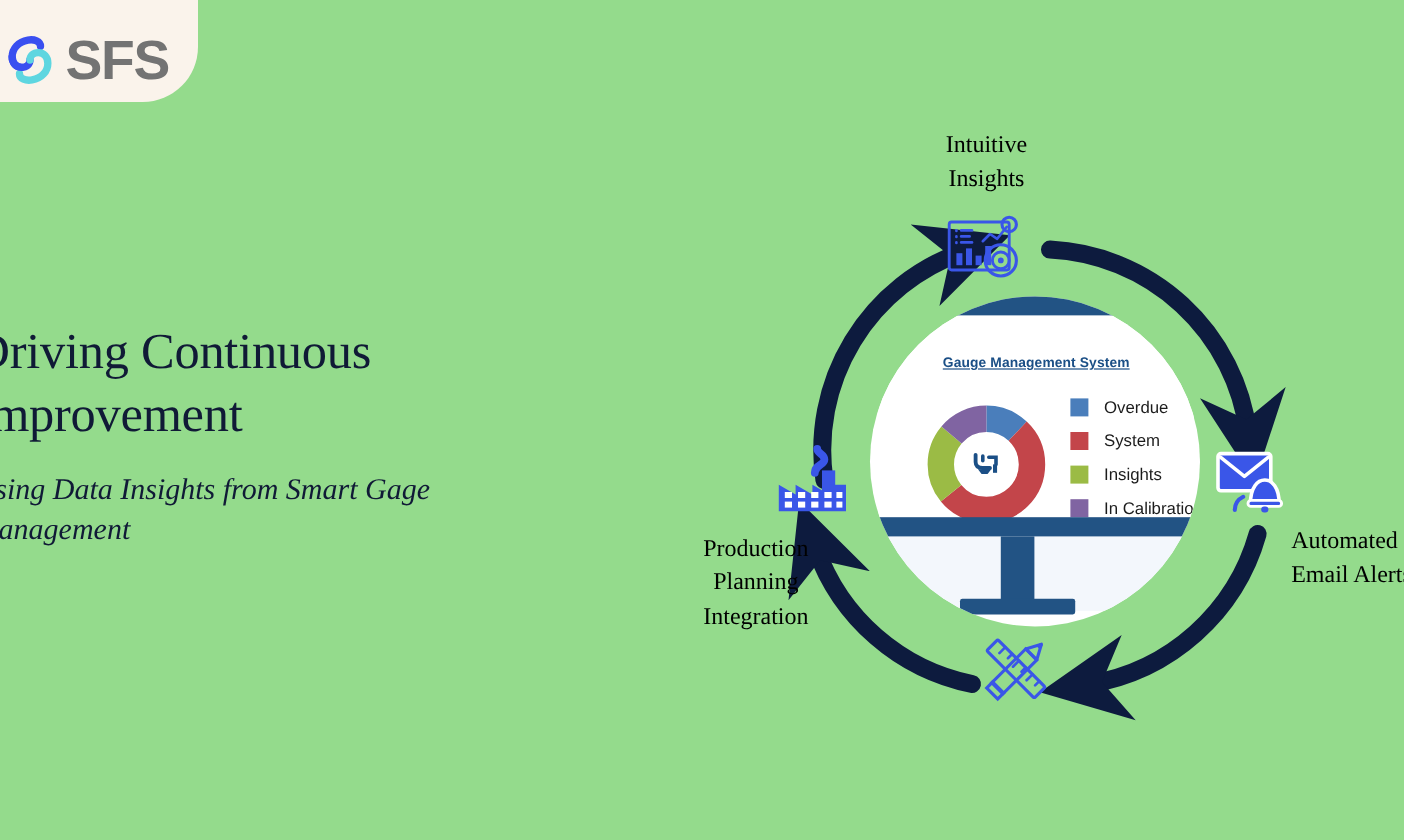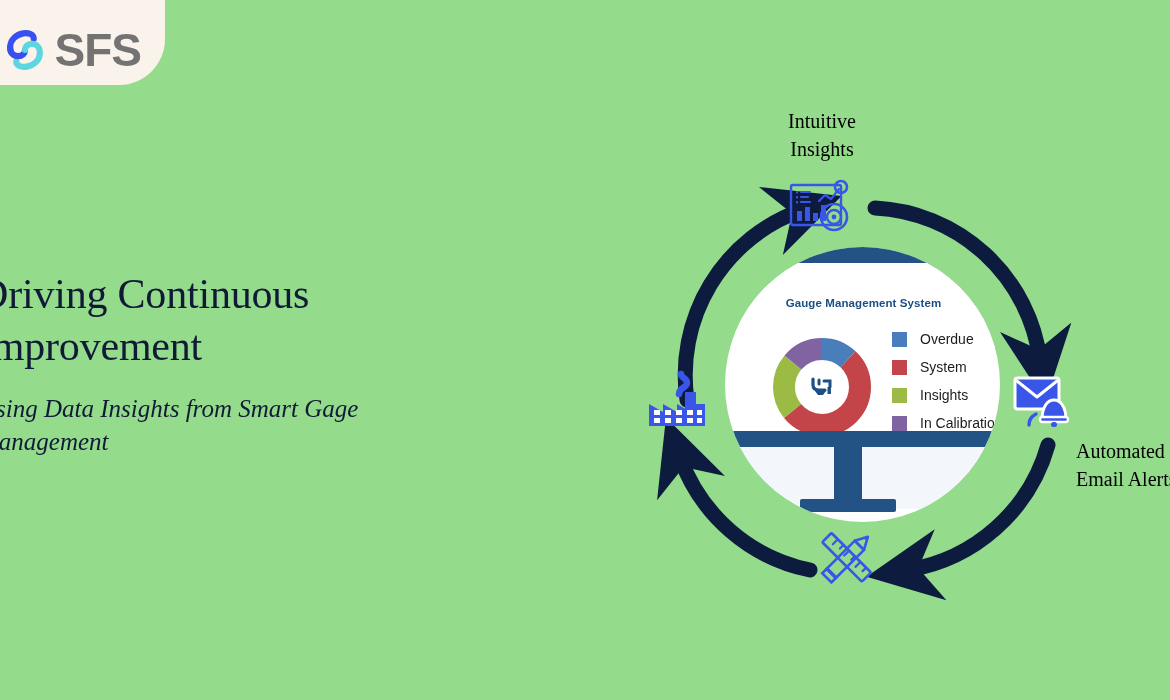--- a/index.html
+++ b/index.html
@@ -98,21 +98,21 @@
   .mon-base{
     position:absolute; left:90px; top:258px; width:96px; height:13px;
     background:#225384; border-radius:2px;
   }
 
   .scr-title{
     position:absolute; left:0; top:34px; width:100%;
     text-align:center;
     font-family:"Liberation Sans", sans-serif;
     font-weight:bold; font-size:11.5px; color:#1b4f86;
-    letter-spacing:0.1px;
+    text-decoration:underline; letter-spacing:0.1px;
   }
 
   .donut-wrap{
     position:absolute; left:38px; top:72px; width:104px; height:104px;
   }
   .donut-hub{
     position:absolute; left:50%; top:50%; transform:translate(-50%,-50%);
     width:48px; height:48px; border-radius:50%; background:#fff;
     display:flex; align-items:center; justify-content:center;
   }
@@ -179,20 +179,25 @@
 
       <path d="M290,485 A175,175 0 0 1 160,372"></path>
     </g>
   </svg>
 
   <div class="cyc-label lbl-top">
     <div>Intuitive</div>
     <div>Insights</div>
   </div>
 
+  <div class="cyc-label lbl-left">
+    <div>Production</div>
+    <div>Planning</div>
+    <div>Integration</div>
+  </div>
 
   <div class="cyc-label lbl-right">
     <div>Automated</div>
     <div>Email Alerts</div>
   </div>
 
 
   <div class="node-icon ni-top">
     <svg width="72" height="62" viewBox="0 0 72 62">
       <rect x="4" y="10" width="50" height="40" rx="2" fill="none" stroke="#3a56e8" stroke-width="2.4"></rect>

